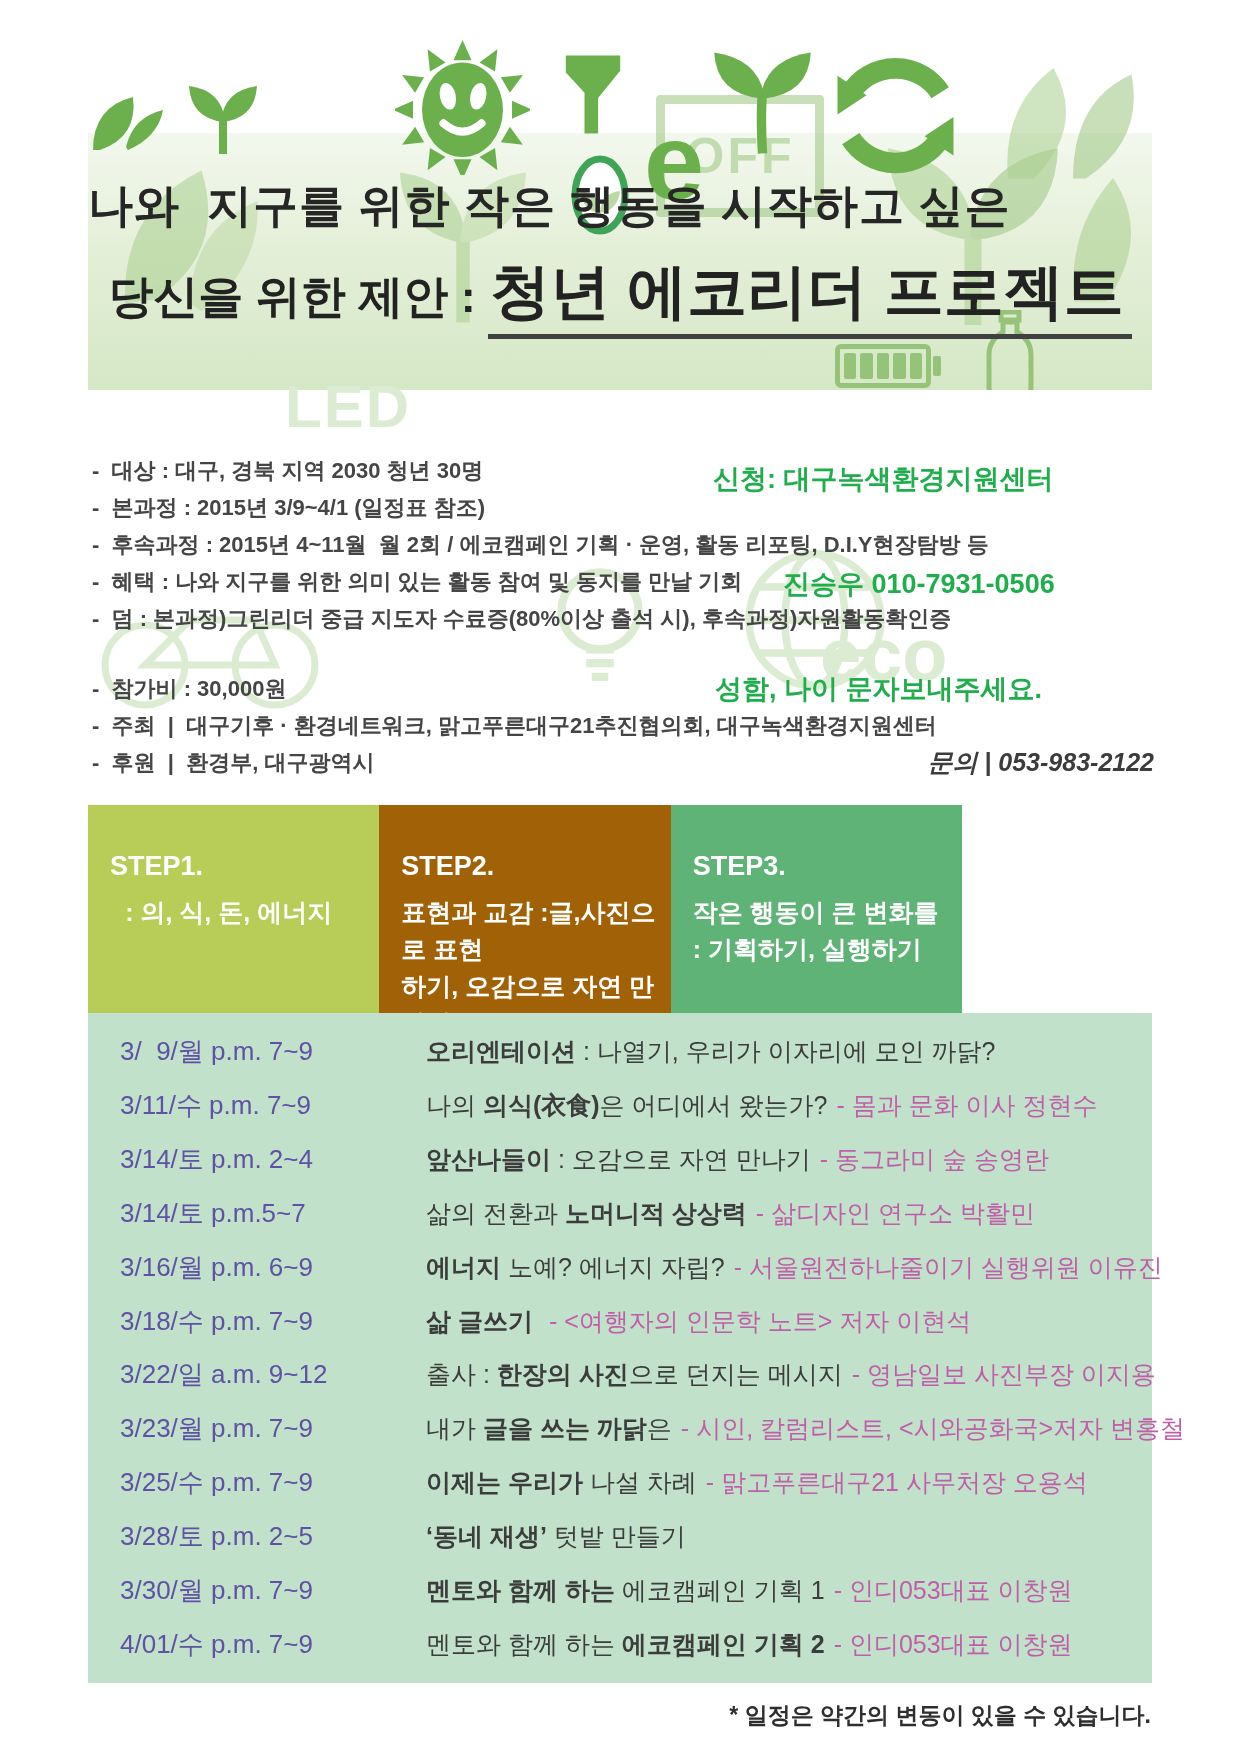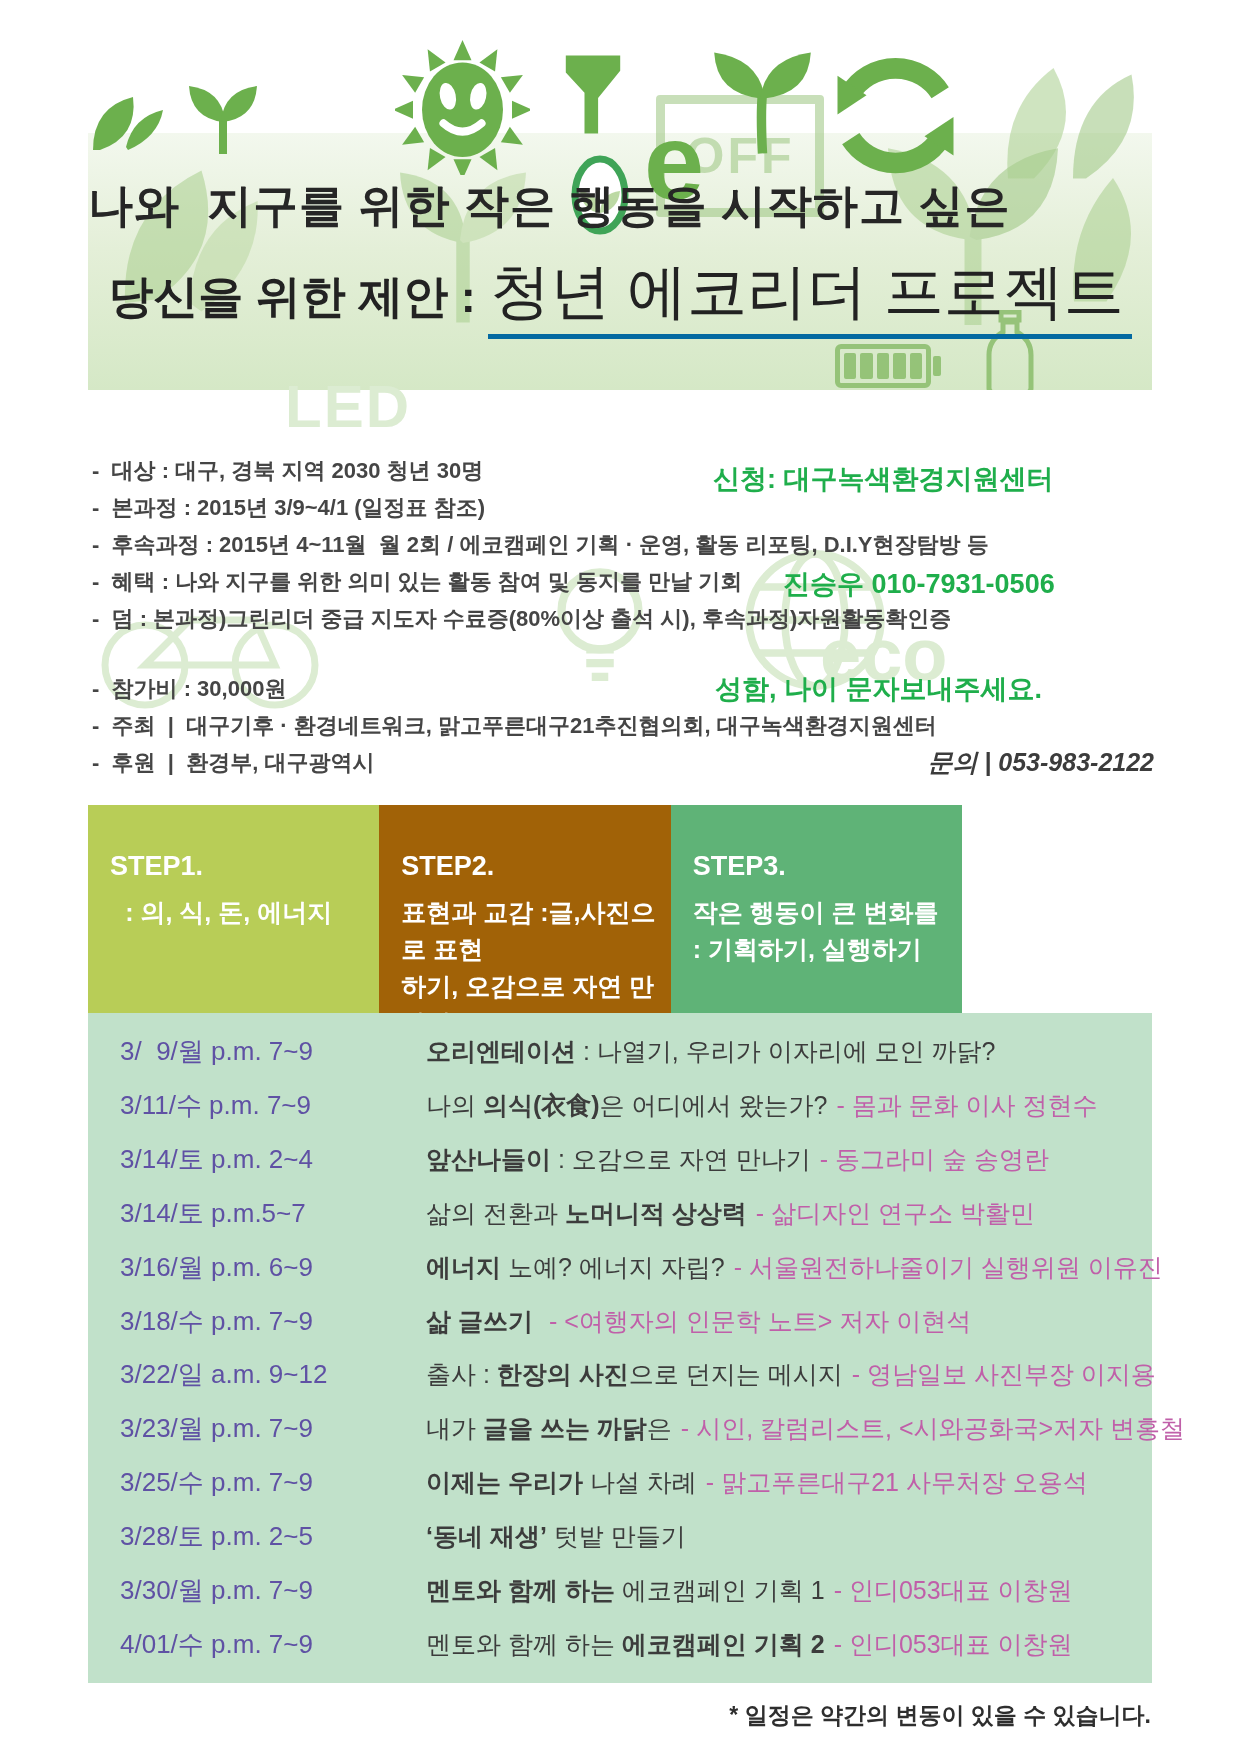--- a/index.html
+++ b/index.html
@@ -17,21 +17,21 @@
            display:flex;align-items:center;justify-content:center;
            font-size:50px;font-weight:700;color:#9cc681;letter-spacing:3px;}
   .battery{width:96px;height:44px;border:5px solid #8abd6b;border-radius:6px;display:flex;gap:4px;
            padding:4px;box-sizing:border-box;}
   .battery i{flex:1;background:#8abd6b;border-radius:2px;}
   .battery:after{content:"";position:absolute;right:-10px;top:12px;width:8px;height:20px;background:#8abd6b;border-radius:2px;}
   .title1{position:absolute;left:0;top:176px;width:100%;text-align:left;z-index:3;
           font-size:45px;font-weight:700;color:#262626;letter-spacing:1px;white-space:pre;}
   .title2{position:absolute;left:0;top:252px;width:100%;text-align:center;z-index:3;white-space:pre;color:#222;}
   .title2 .prefix{font-size:45px;font-weight:700;}
-  .title2 .hl{font-size:60px;font-weight:400;border-bottom:5px solid #0369a1;padding:0 8px 9px 2px;}
+  .title2 .hl{font-size:60px;font-weight:700;border-bottom:5px solid #404040;padding:0 8px 9px 2px;}
 
   
   #contact{position:absolute;left:713px;top:392px;z-index:3;color:var(--contact-green);
            font-weight:700;font-size:27px;line-height:35px;white-space:pre;}
   #contact .c2{margin-left:70px;}
   #contact .c3{margin-left:2px;}
 
   
   #info{position:absolute;left:92px;top:452px;width:1064px;z-index:2;}
   .info-row{font-size:22px;font-weight:700;color:#454545;line-height:37px;

